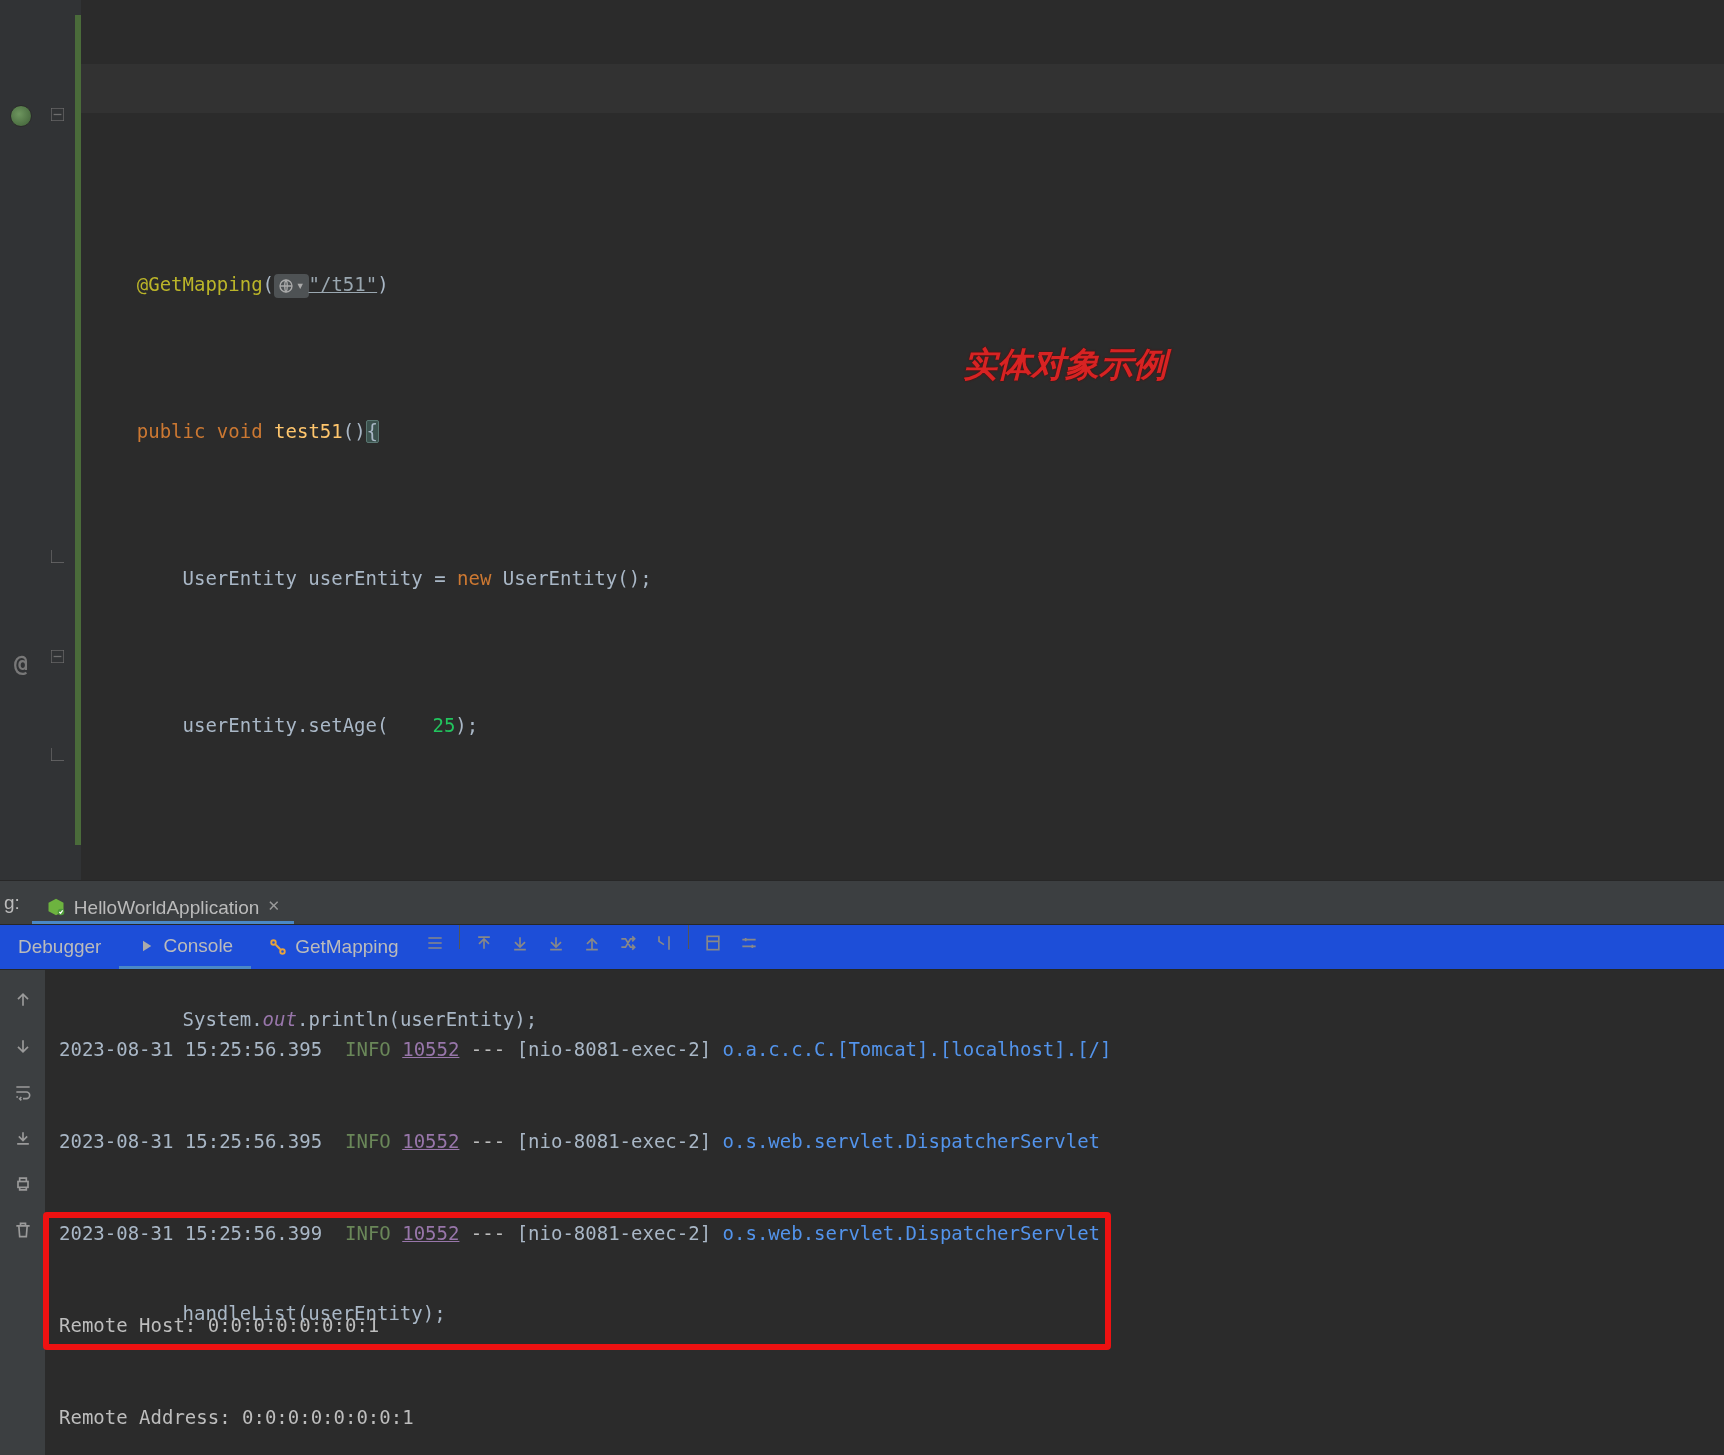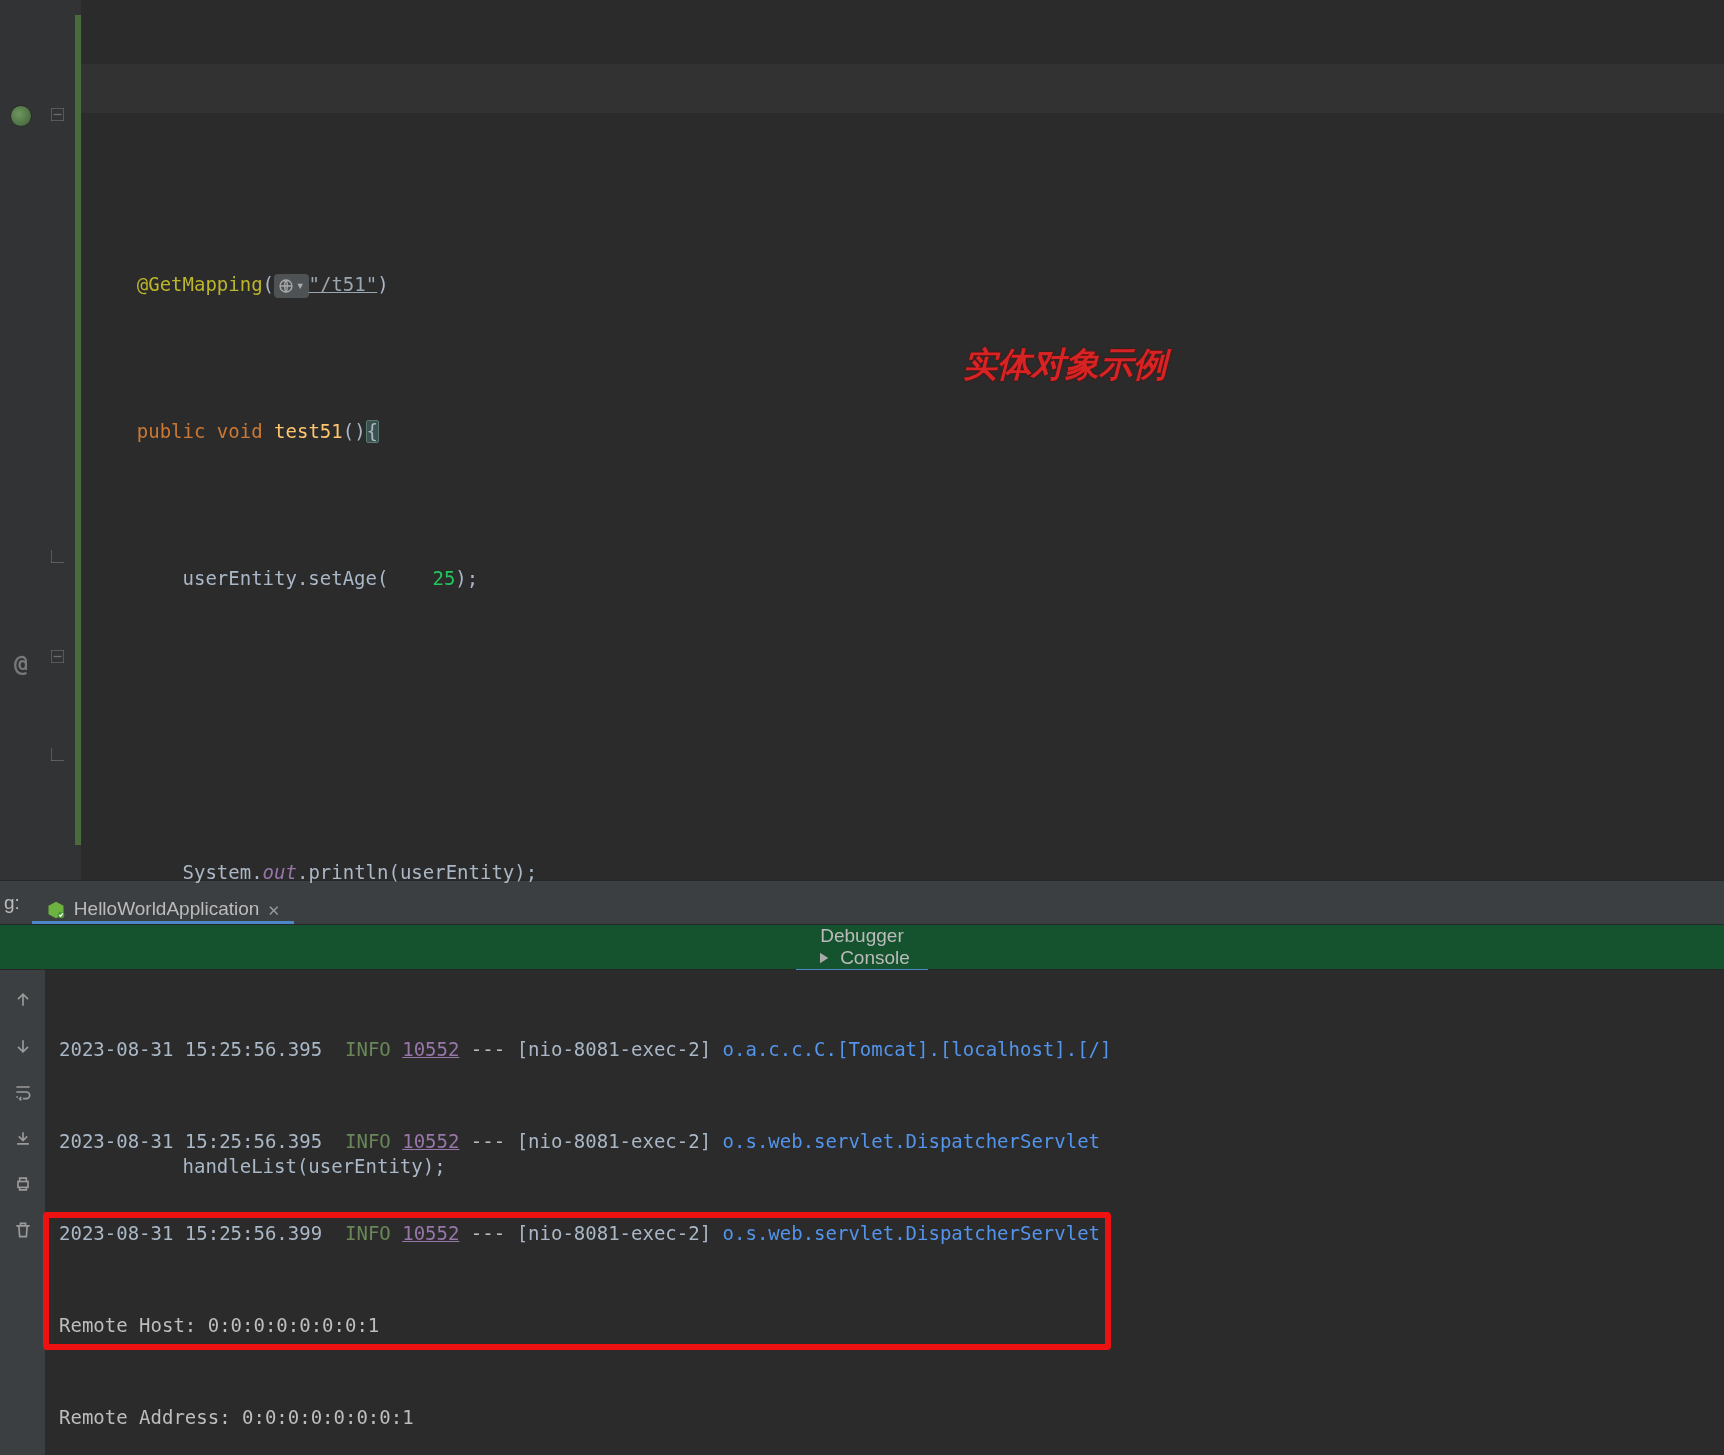--- a/index.html
+++ b/index.html
@@ -119,42 +119,40 @@
     border-bottom: 1px solid #272727;
     display: flex;
     align-items: center;
     font-family: -apple-system, "Segoe UI", sans-serif;
     font-size: 19px;
     color: #bbb;
   }
   .run-tabs .left-label { padding: 0 12px 0 4px; color: #bbb; }
   .run-tab {
     display: flex;
-    align-items: flex-end;
+    align-items: flex-start;
     gap: 8px;
-    padding: 1px 14px;
+    padding: 16px 14px;
     height: 100%;
     border-bottom: 3px solid #4a88c7;
     position: relative;
   }
   .run-tab .close { font-size: 15px; color: #999; }
   .run-tab .leaf {
     width: 20px; height: 20px;
     color: #6db33f;
   }
   .tool-tabs {
     height: 45px;
-    background: #14532d;
+    background: #1d4ed8;
     border-bottom: 1px solid #272727;
     display: flex;
-    align-items: center;
     font-family: -apple-system, "Segoe UI", sans-serif;
     font-size: 19px;
     color: #bbb;
-    flex-direction: column;
   }
   .tool-tab {
     padding: 0 18px;
     height: 100%;
     display: flex;
     align-items: center;
     gap: 8px;
   }
   .tool-tab.active { border-bottom: 3px solid #4a88c7; }
   .tool-tab svg { width: 18px; height: 18px; }
@@ -236,20 +234,21 @@
   </div>
   <div class="code">
     <div class="hl-line" style="top:64px"></div>
     <div class="annotation-box" style="top:340px; left:870px;">实体对象示例</div>
 
     <div class="line"><span>    </span><span class="ann">@GetMapping</span><span>(</span><span class="globe-badge"><svg viewBox="0 0 24 24" fill="none" stroke="#aaa" stroke-width="2">
             <circle cx="12" cy="12" r="9"></circle>
             <path d="M3 12h18M12 3c2.5 3 2.5 15 0 18M12 3c-2.5 3-2.5 15 0 18"></path>
           </svg><span style="margin-left:2px">▾</span></span><span class="str link">"/t51"</span><span>)</span></div>
     <div class="line"><span>    </span><span class="kw">public</span><span> </span><span class="kw">void</span><span> </span><span class="fn">test51</span><span>()</span><span class="brace-match">{</span></div>
+    <div class="line"><span>        </span><span class="type">UserEntity</span><span> </span><span class="var">userEntity</span><span> = </span><span class="kw">new</span><span> </span><span class="type">UserEntity</span><span>();</span></div>
     <div class="line"><span>        </span><span class="var">userEntity</span><span>.</span><span class="type">setAge</span><span>(</span><span class="num">25</span><span>);</span></div>
     <div class="line"><span> </span></div>
     <div class="line"><span>        </span><span class="type">System</span><span>.</span><span class="fld">out</span><span>.</span><span class="type">println</span><span>(</span><span class="var">userEntity</span><span>);</span></div>
     <div class="line"><span> </span></div>
     <div class="line"><span>        </span><span class="type">handleList</span><span>(</span><span class="var">userEntity</span><span>);</span></div>
     <div class="line"><span> </span></div>
     
     
     
     

